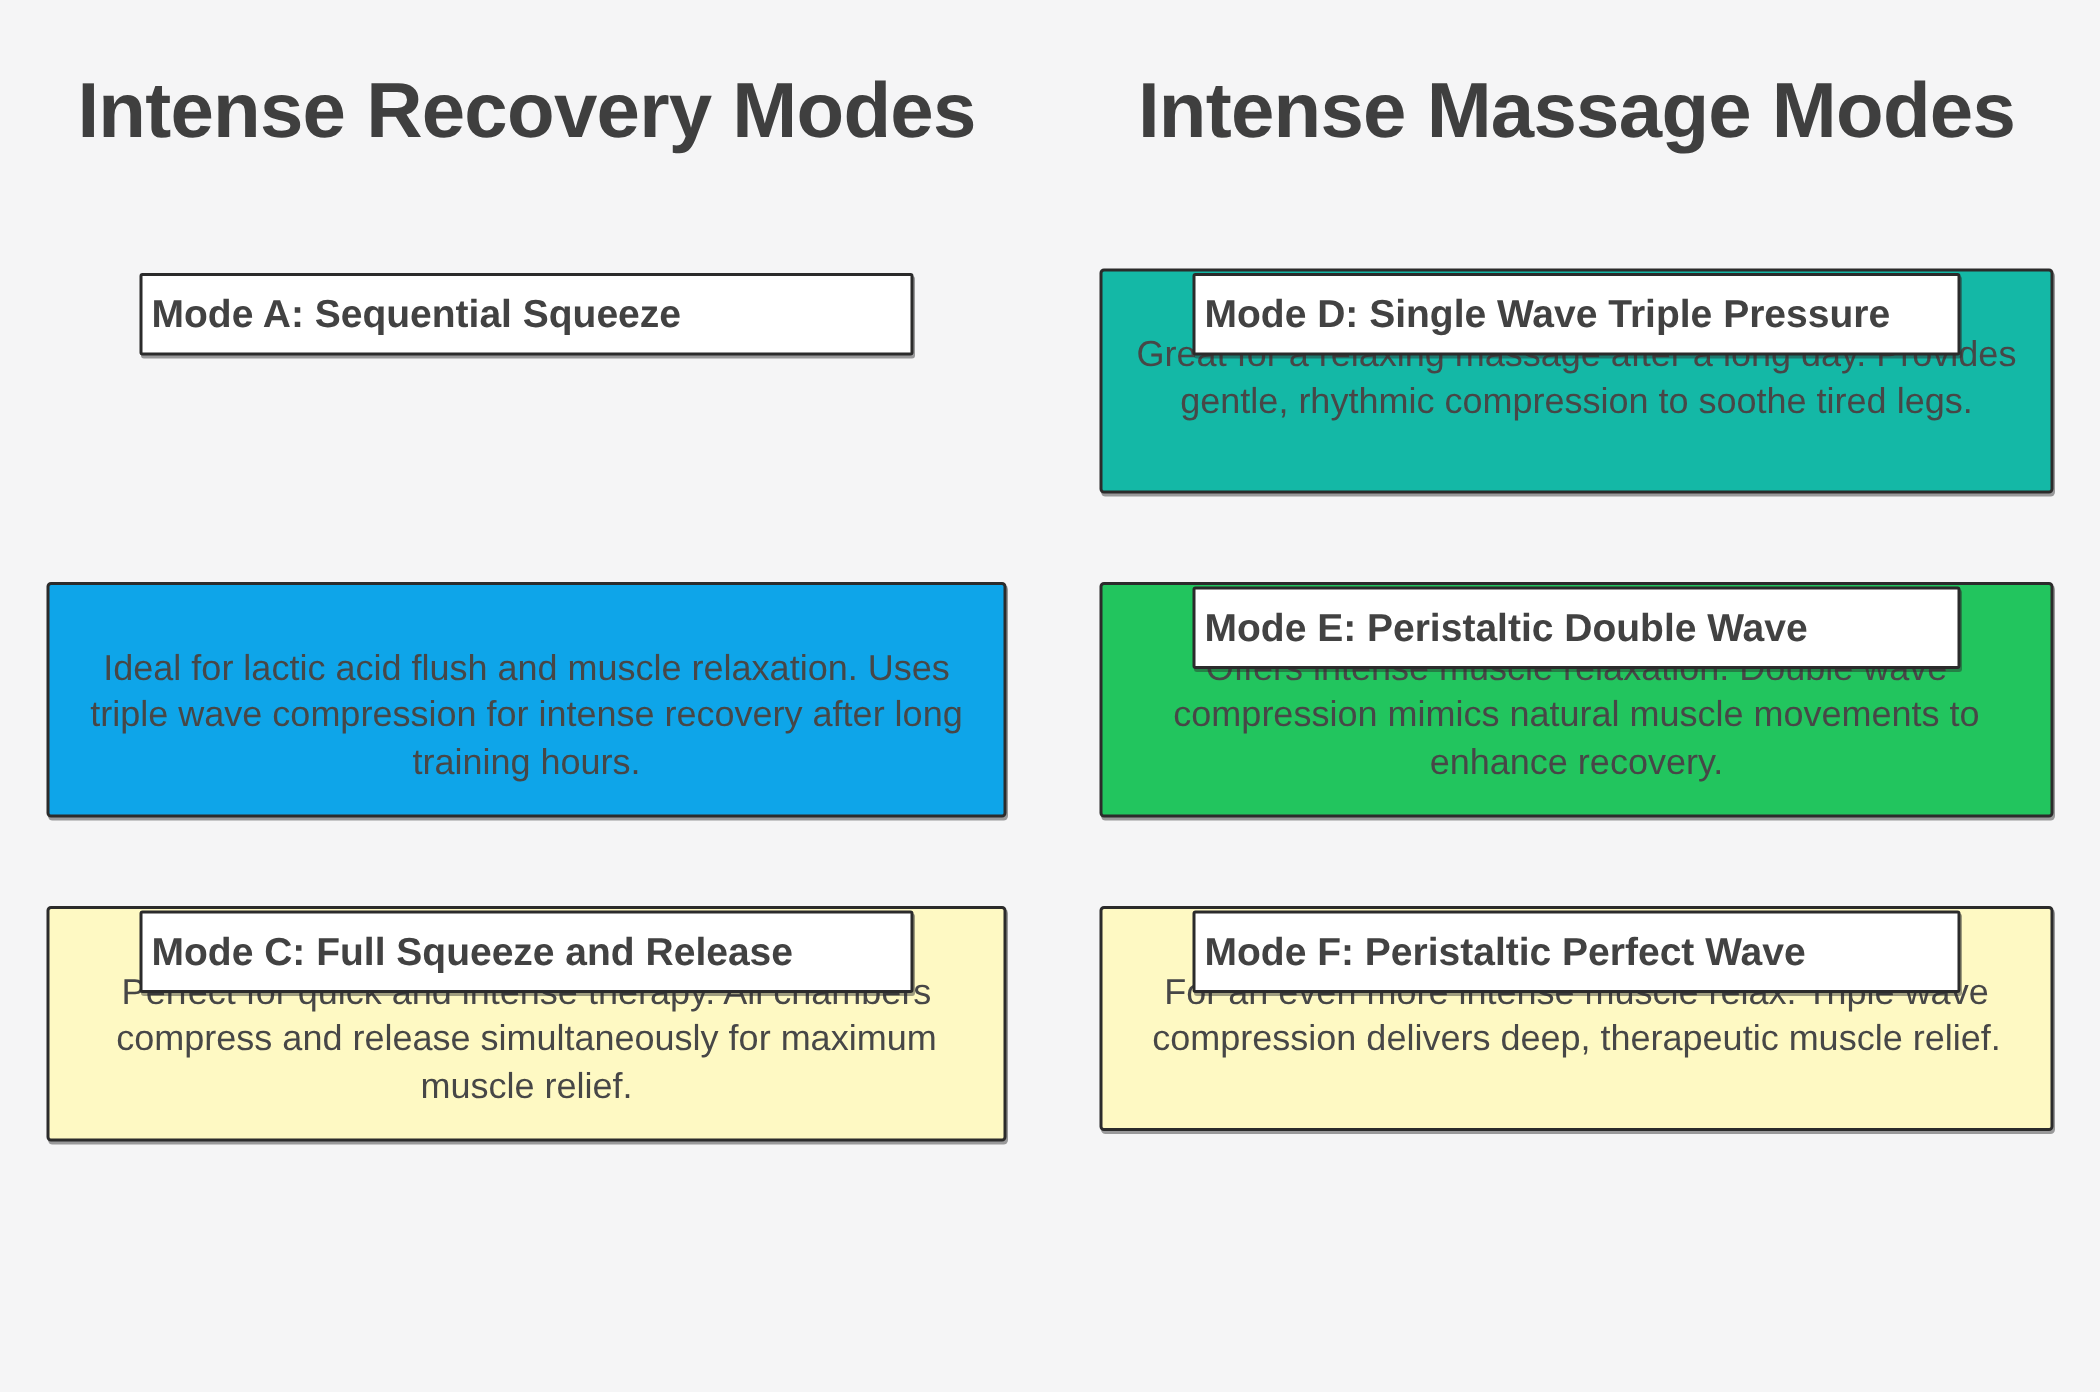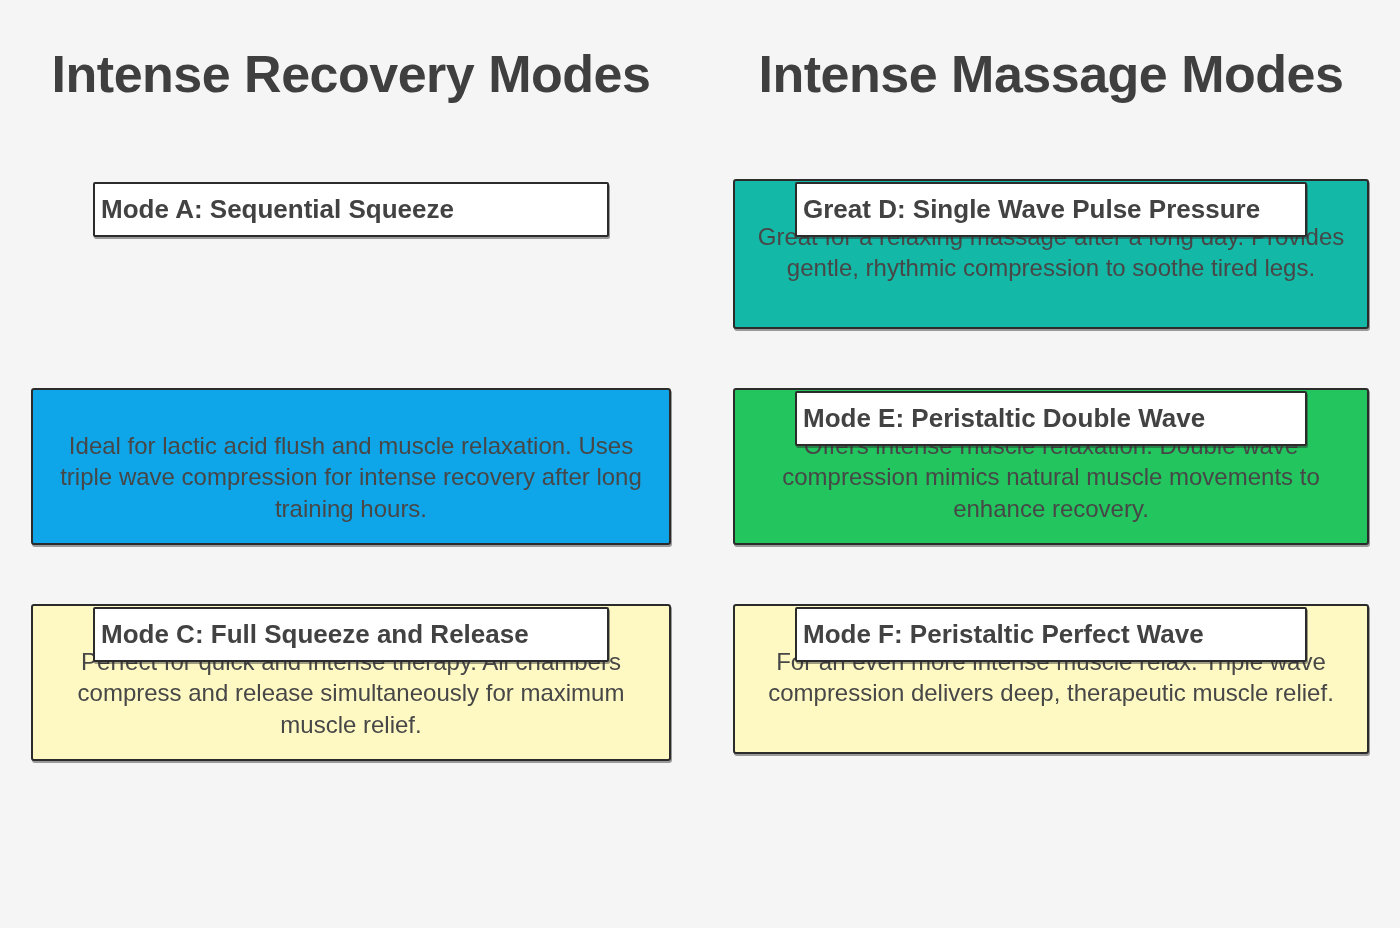--- a/index.html
+++ b/index.html
@@ -75,21 +75,21 @@
 
 <div class="canvas">
 
   <h1 class="col-title">Intense Recovery Modes</h1>
   <h1 class="col-title">Intense Massage Modes</h1>
 
   <div class="card">
     <div class="card-title">Mode A: Sequential Squeeze</div>
   </div>
   <div class="card">
-    <div class="card-title">Great D: Single Wave Pulse Pressure</div>
+    <div class="card-title">Mode D: Single Wave Triple Pressure</div>
     <div class="card-body" style="background: #14b8a6;">Great for a relaxing massage after a long day. Provides gentle, rhythmic compression to soothe tired legs.</div>
   </div>
 
   <div class="card">
     <div class="card-body" style="background: #0ea5e9;">Ideal for lactic acid flush and muscle relaxation. Uses triple wave compression for intense recovery after long training hours.</div>
   </div>
   <div class="card">
     <div class="card-title">Mode E: Peristaltic Double Wave</div>
     <div class="card-body" style="background: #22c55e;">Offers intense muscle relaxation. Double wave compression mimics natural muscle movements to enhance recovery.</div>
   </div>

